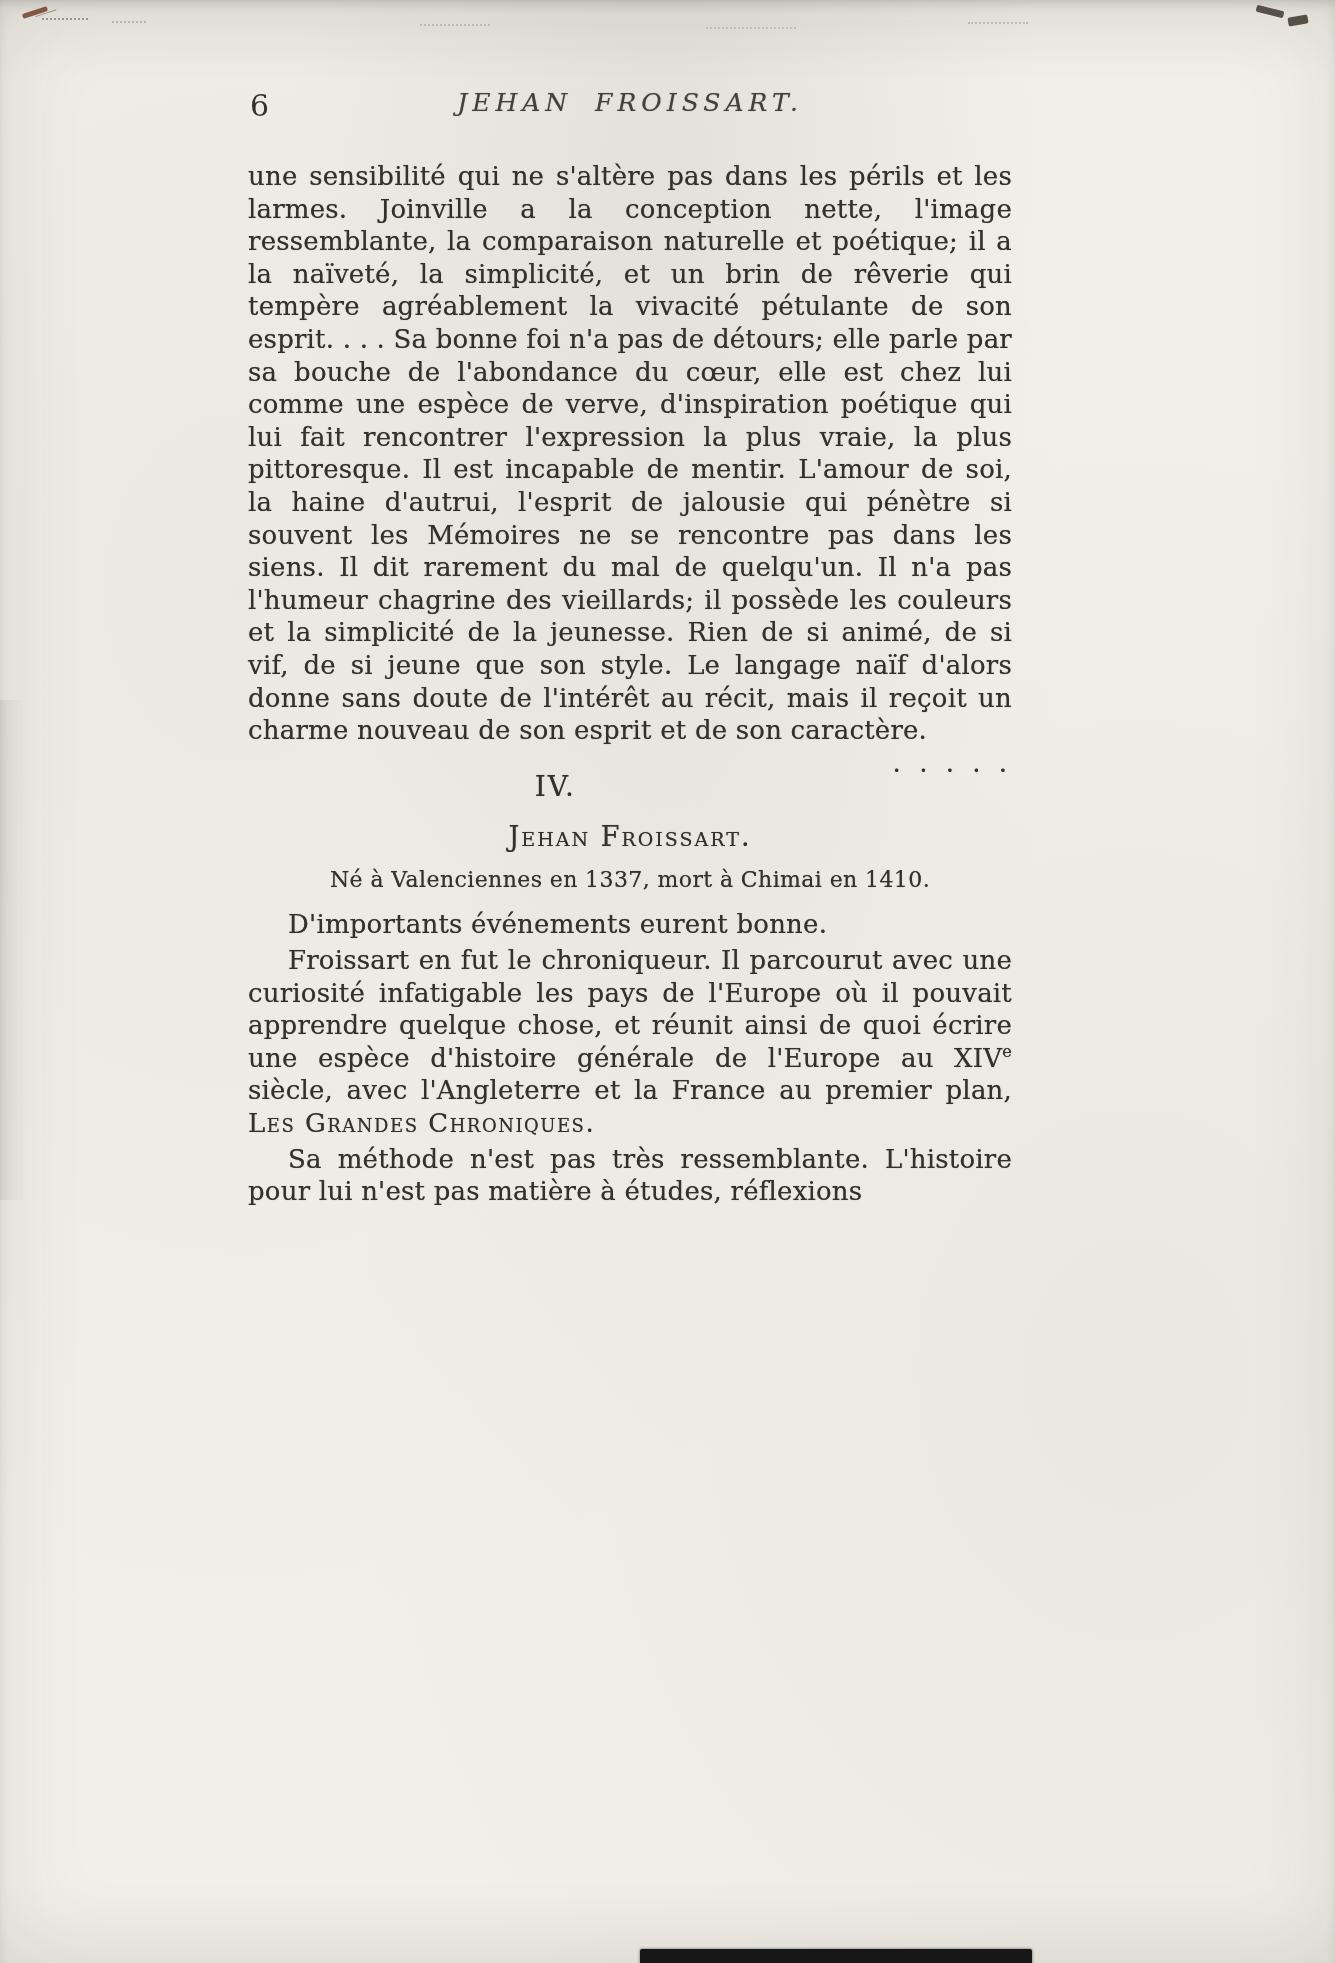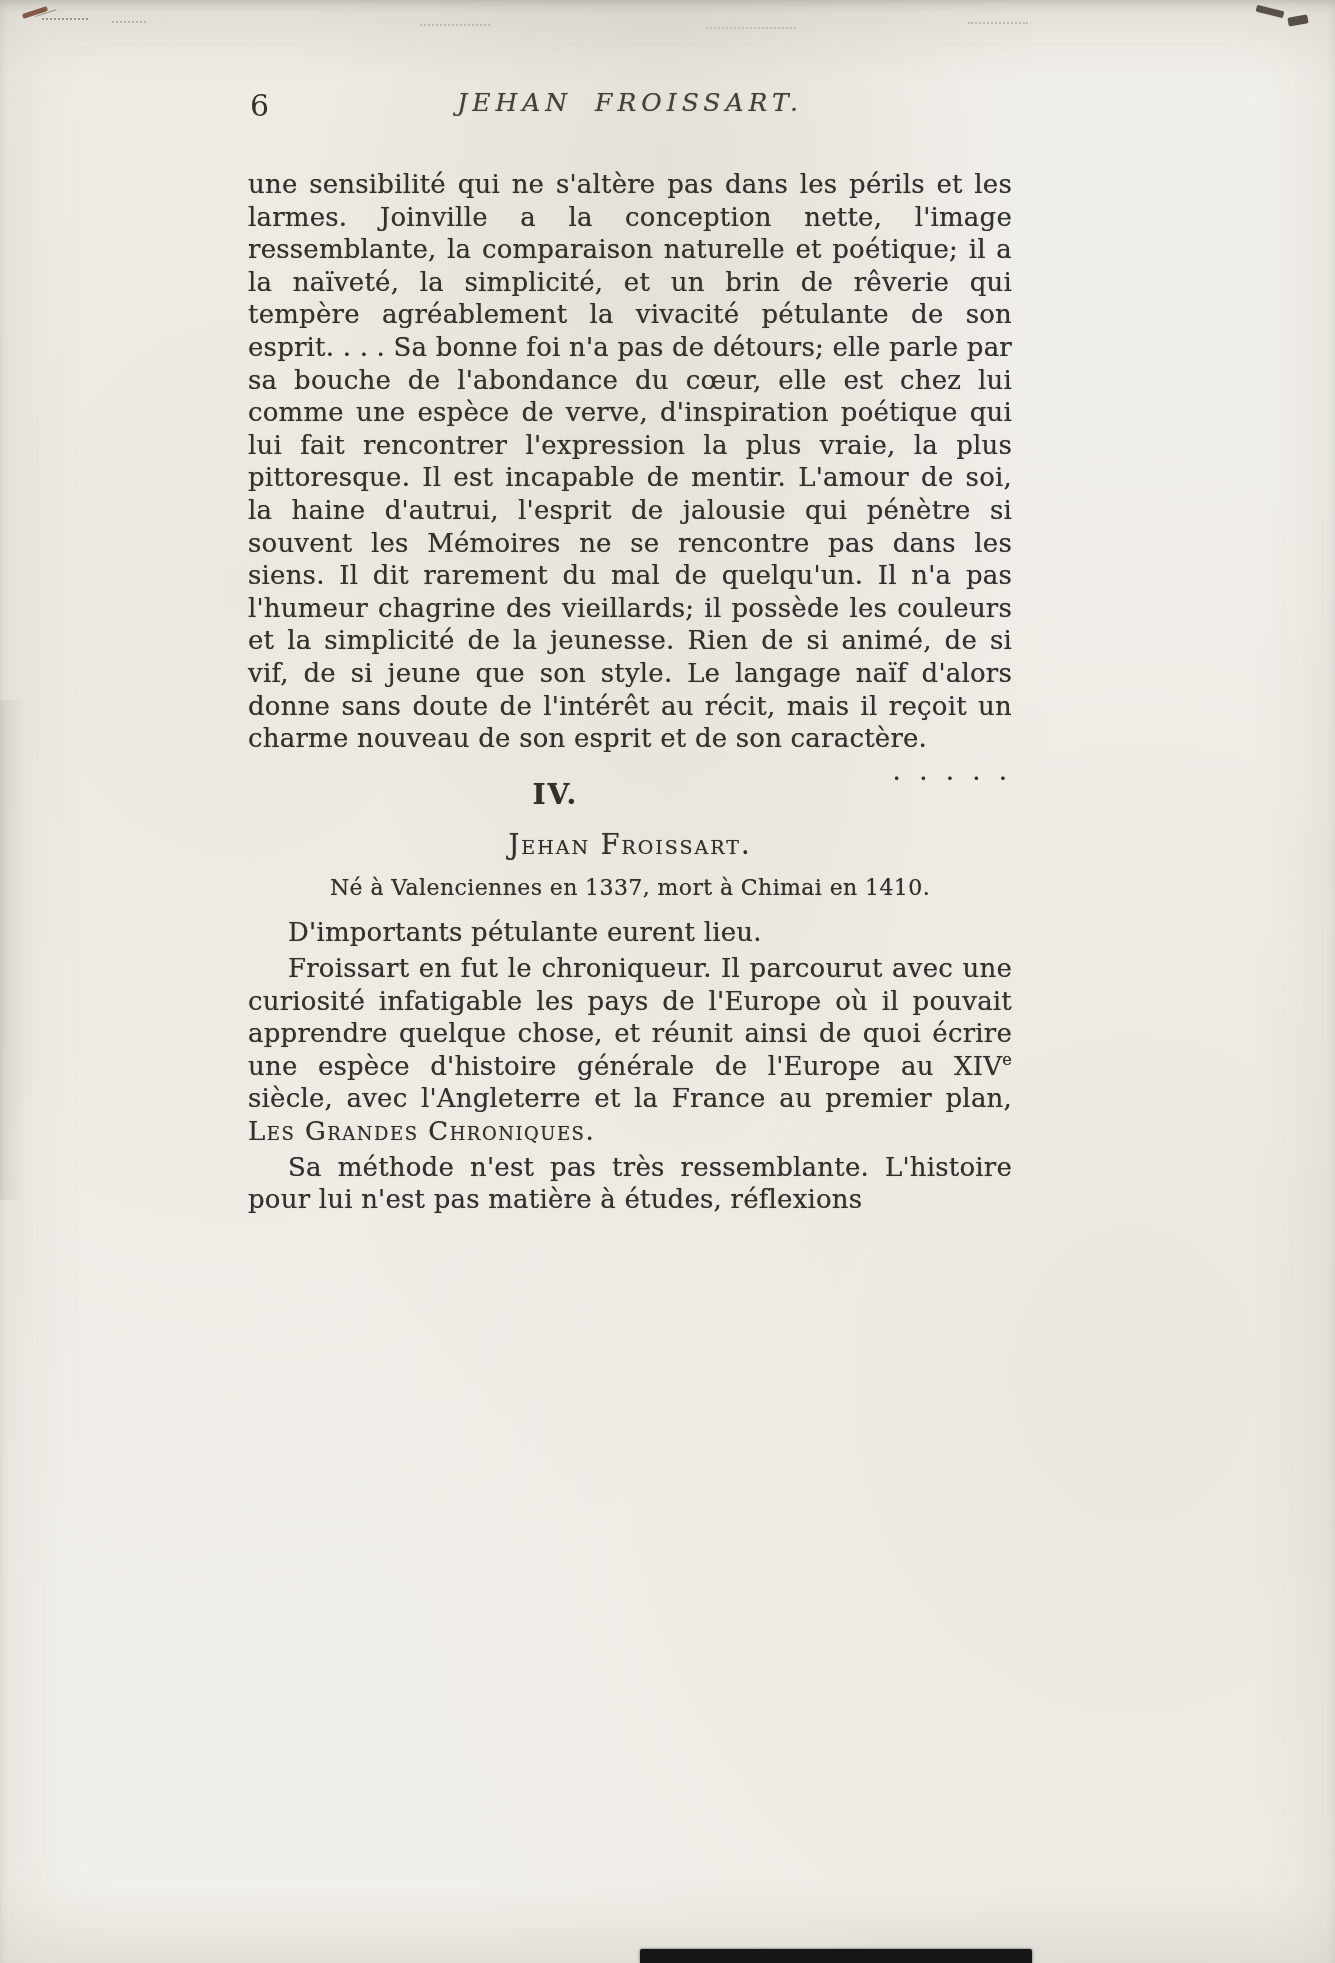--- a/index.html
+++ b/index.html
@@ -42,42 +42,42 @@
     text-align: center;
     font-style: italic;
     font-size: 25px;
     letter-spacing: 5px;
     word-spacing: 10px;
     color: #44413a;
     text-shadow: 0 0 1px rgba(68,65,58,0.5);
   }
   .text-block {
     position: absolute;
-    top: 168px;
+    top: 160px;
     left: 248px;
     width: 764px;
     font-size: 26px;
     line-height: 32.6px;
     text-align: justify;
     letter-spacing: 0.2px;
     text-shadow: 0 0 0.7px rgba(51,49,44,0.65);
     hyphens: auto;
   }
   p { margin: 0; }
   .para.indent { text-indent: 40px; }
   .para + .para { margin-top: 3px; }
   .trail-dots {
     float: right;
     letter-spacing: 5px;
     margin-left: 30px;
   }
   .section-numeral {
     margin: 24px 0 0 0;
     text-align: center;
-    font-weight: bold;
+    font-weight: normal;
     font-size: 28px;
     letter-spacing: 2px;
     text-indent: 0;
   }
   .section-title {
     margin: 18px 0 0 0;
     text-align: center;
     font-weight: normal;
     font-variant: small-caps;
     font-size: 27px;
@@ -159,21 +159,21 @@
       <span class="trail-dots">. . . . .</span>
     </p>
 
     <h2 class="section-numeral">IV.</h2>
 
     <h3 class="section-title">Jehan Froissart.</h3>
 
     <p class="section-subtitle">Né à Valenciennes en 1337, mort à Chimai en 1410.</p>
 
 
-    <p class="para indent">D'importants pétulante eurent lieu.</p>
+    <p class="para indent">D'importants événements eurent bonne.</p>
 
     <p class="para indent">
       <span>Froissart en fut le chroniqueur.  Il parcourut avec une curiosité infatigable les pays de l'Europe où il pouvait apprendre quelque chose, et réunit ainsi de quoi écrire une espèce d'histoire générale de l'Europe au XIV</span><span class="sup">e</span><span> siècle, avec l'Angleterre et la France au premier plan, </span><span class="smallcaps-inline">Les Grandes Chroniques</span><span>.</span>
     </p>
 
     <p class="para indent">Sa méthode n'est pas très ressemblante.  L'histoire pour lui n'est pas matière à études, réflexions</p>
 
   </main>
 
 </div>

